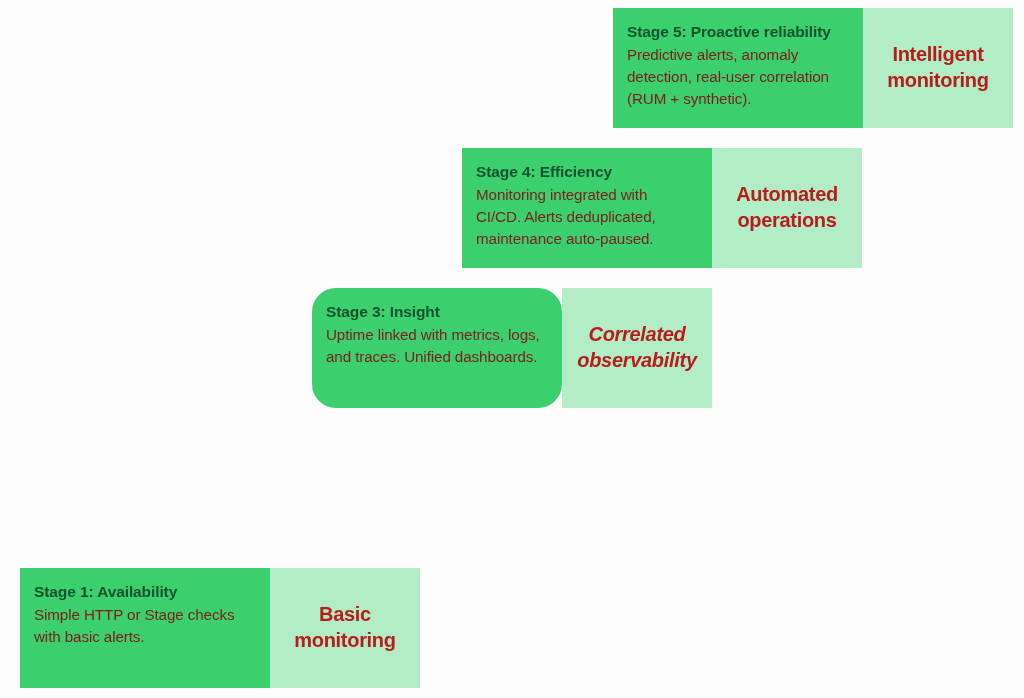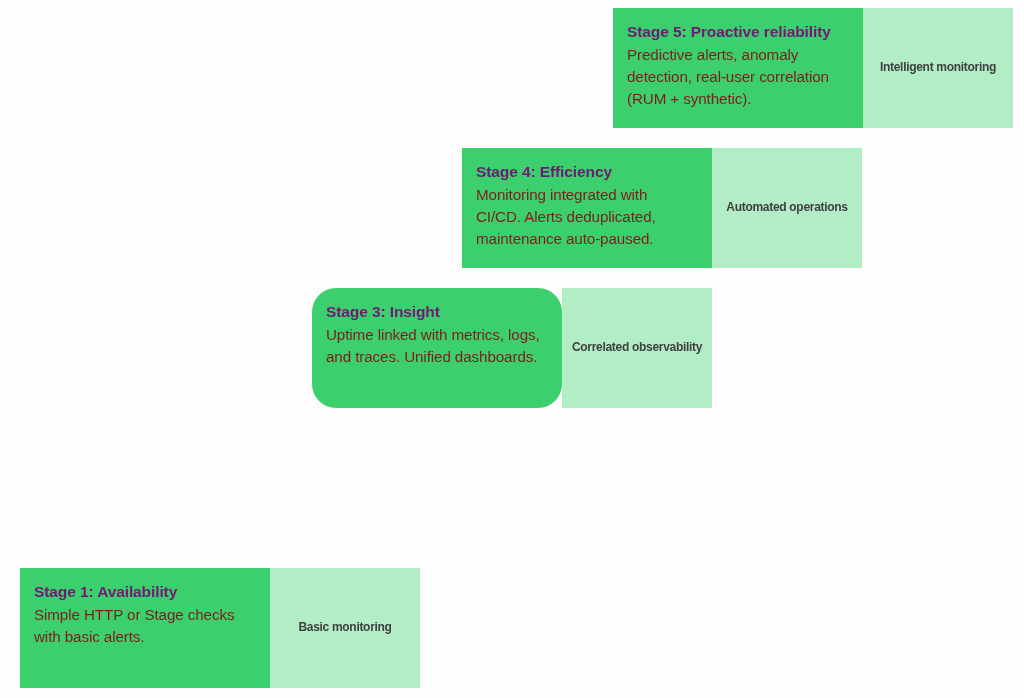--- a/index.html
+++ b/index.html
@@ -35,21 +35,21 @@
     box-sizing: border-box;
     padding: 14px 16px 10px 14px;
     display: flex;
     flex-direction: column;
     justify-content: flex-start;
   }
 
   .stage-title {
     font-size: 15.5px;
     font-weight: bold;
-    color: #701a75;
+    color: #14532d;
     line-height: 1.35;
     letter-spacing: -0.1px;
     margin-bottom: 1px;
     white-space: nowrap;
   }
 
   .stage-body {
     font-size: 15.2px;
     font-weight: normal;
     color: #7f1d1d;
@@ -61,23 +61,23 @@
     width: 150px;
     box-sizing: border-box;
     display: flex;
     align-items: center;
     justify-content: center;
     text-align: center;
     padding: 4px 8px;
   }
 
   .stage-outcome-label {
-    font-size: 12px;
+    font-size: 20px;
     font-weight: bold;
-    color: #404040;
+    color: #b91c1c;
     line-height: 1.28;
     letter-spacing: -0.3px;
   }
 </style>
 </head>
 <body>
 
 <div id="stage-canvas">
     <div class="stage-row" style="left: 613px; top: 8px;">
       <div class="stage-desc" style="background: rgb(60, 207, 110);">
@@ -95,21 +95,21 @@
       </div>
       <div class="stage-outcome" style="background: rgb(178, 237, 197);">
         <div class="stage-outcome-label">Automated operations</div>
       </div>
     </div>
     <div class="stage-row" style="left: 312px; top: 288px;">
       <div class="stage-desc" style="background: rgb(60, 207, 110); border-radius: 24px;">
         <div class="stage-title">Stage 3: Insight</div>
         <div class="stage-body">Uptime linked with metrics, logs, and traces. Unified dashboards.</div>
       </div>
-      <div class="stage-outcome" style="background: rgb(178, 237, 197);">
+      <div class="stage-outcome" style="background: rgb(178, 237, 197); font-style: italic;">
         <div class="stage-outcome-label">Correlated observability</div>
       </div>
     </div>
     <div class="stage-row" style="left: 12px; top: 568px; padding-left: 8px;">
       <div class="stage-desc" style="background: rgb(60, 207, 110);">
         <div class="stage-title">Stage 1: Availability</div>
         <div class="stage-body">Simple HTTP or Stage checks with basic alerts.</div>
       </div>
       <div class="stage-outcome" style="background: rgb(178, 237, 197);">
         <div class="stage-outcome-label">Basic monitoring</div>

